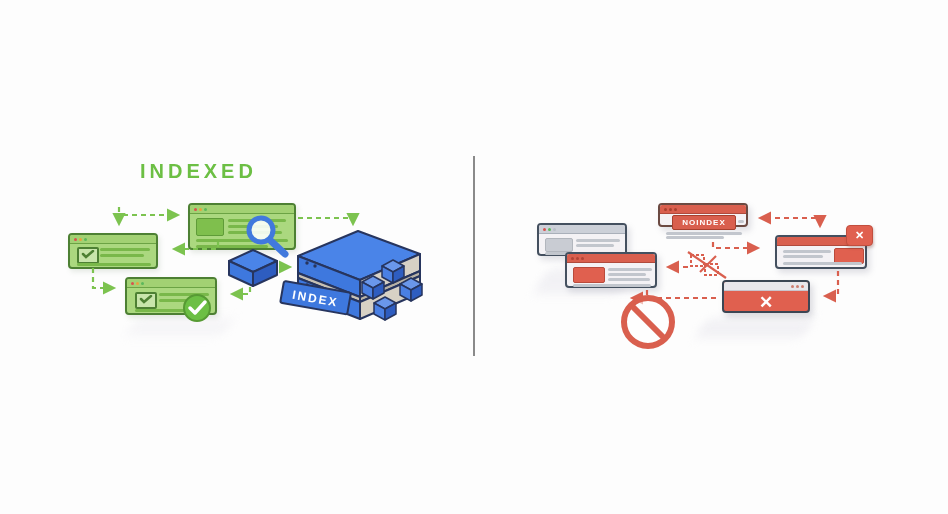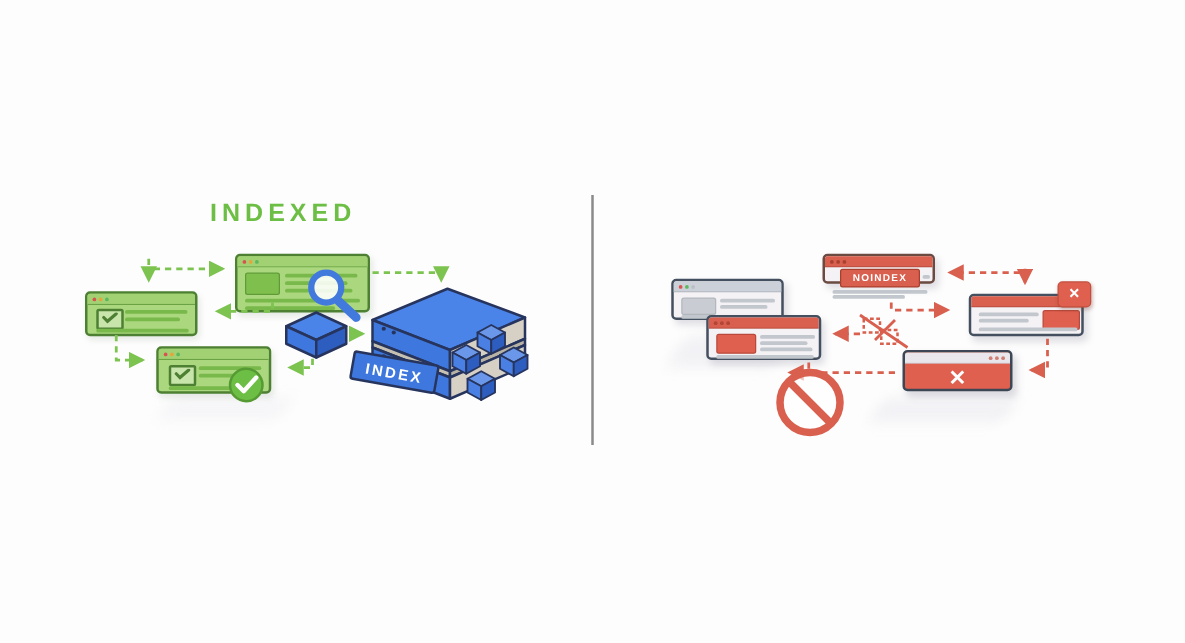--- a/index.html
+++ b/index.html
@@ -1,17 +1,17 @@
 <!DOCTYPE html>
 <html><head>
 <meta charset="utf-8">
 <style>
   html,body{margin:0;padding:0;background:#fdfdfd;font-family:"Liberation Sans",sans-serif;}
   .canvas{position:relative;width:948px;height:514px;background:#fdfdfd;overflow:hidden;}
-  .panel-title{position:absolute;font-weight:bold;font-size:20px;letter-spacing:4px;text-align:right;}
+  .panel-title{position:absolute;font-weight:bold;font-size:20px;letter-spacing:4px;text-align:left;}
   .title-left{left:140px;top:160px;width:145px;color:#6cbf44;}
   .title-right{left:625px;top:160px;width:190px;color:#d95f4e;}
   .divider{position:absolute;left:473px;top:156px;width:2px;height:200px;background:#8a8a8a;}
   .win{position:absolute;border-radius:4px;box-sizing:border-box;}
   .bar{position:absolute;top:0;left:0;right:0;height:9px;border-radius:2px 2px 0 0;display:flex;align-items:center;gap:2px;padding-left:4px;box-sizing:border-box;}
   .dot{width:3px;height:3px;border-radius:50%;flex:0 0 auto;}
   .line{position:absolute;border-radius:2px;}
   
   .gwin{background:#abd87f;border:2px solid #4d8033;box-shadow:2px 3px 5px rgba(130,150,120,.18);}
   .gbar{background:#a2d173;border-bottom:1px solid #6ba344;}

